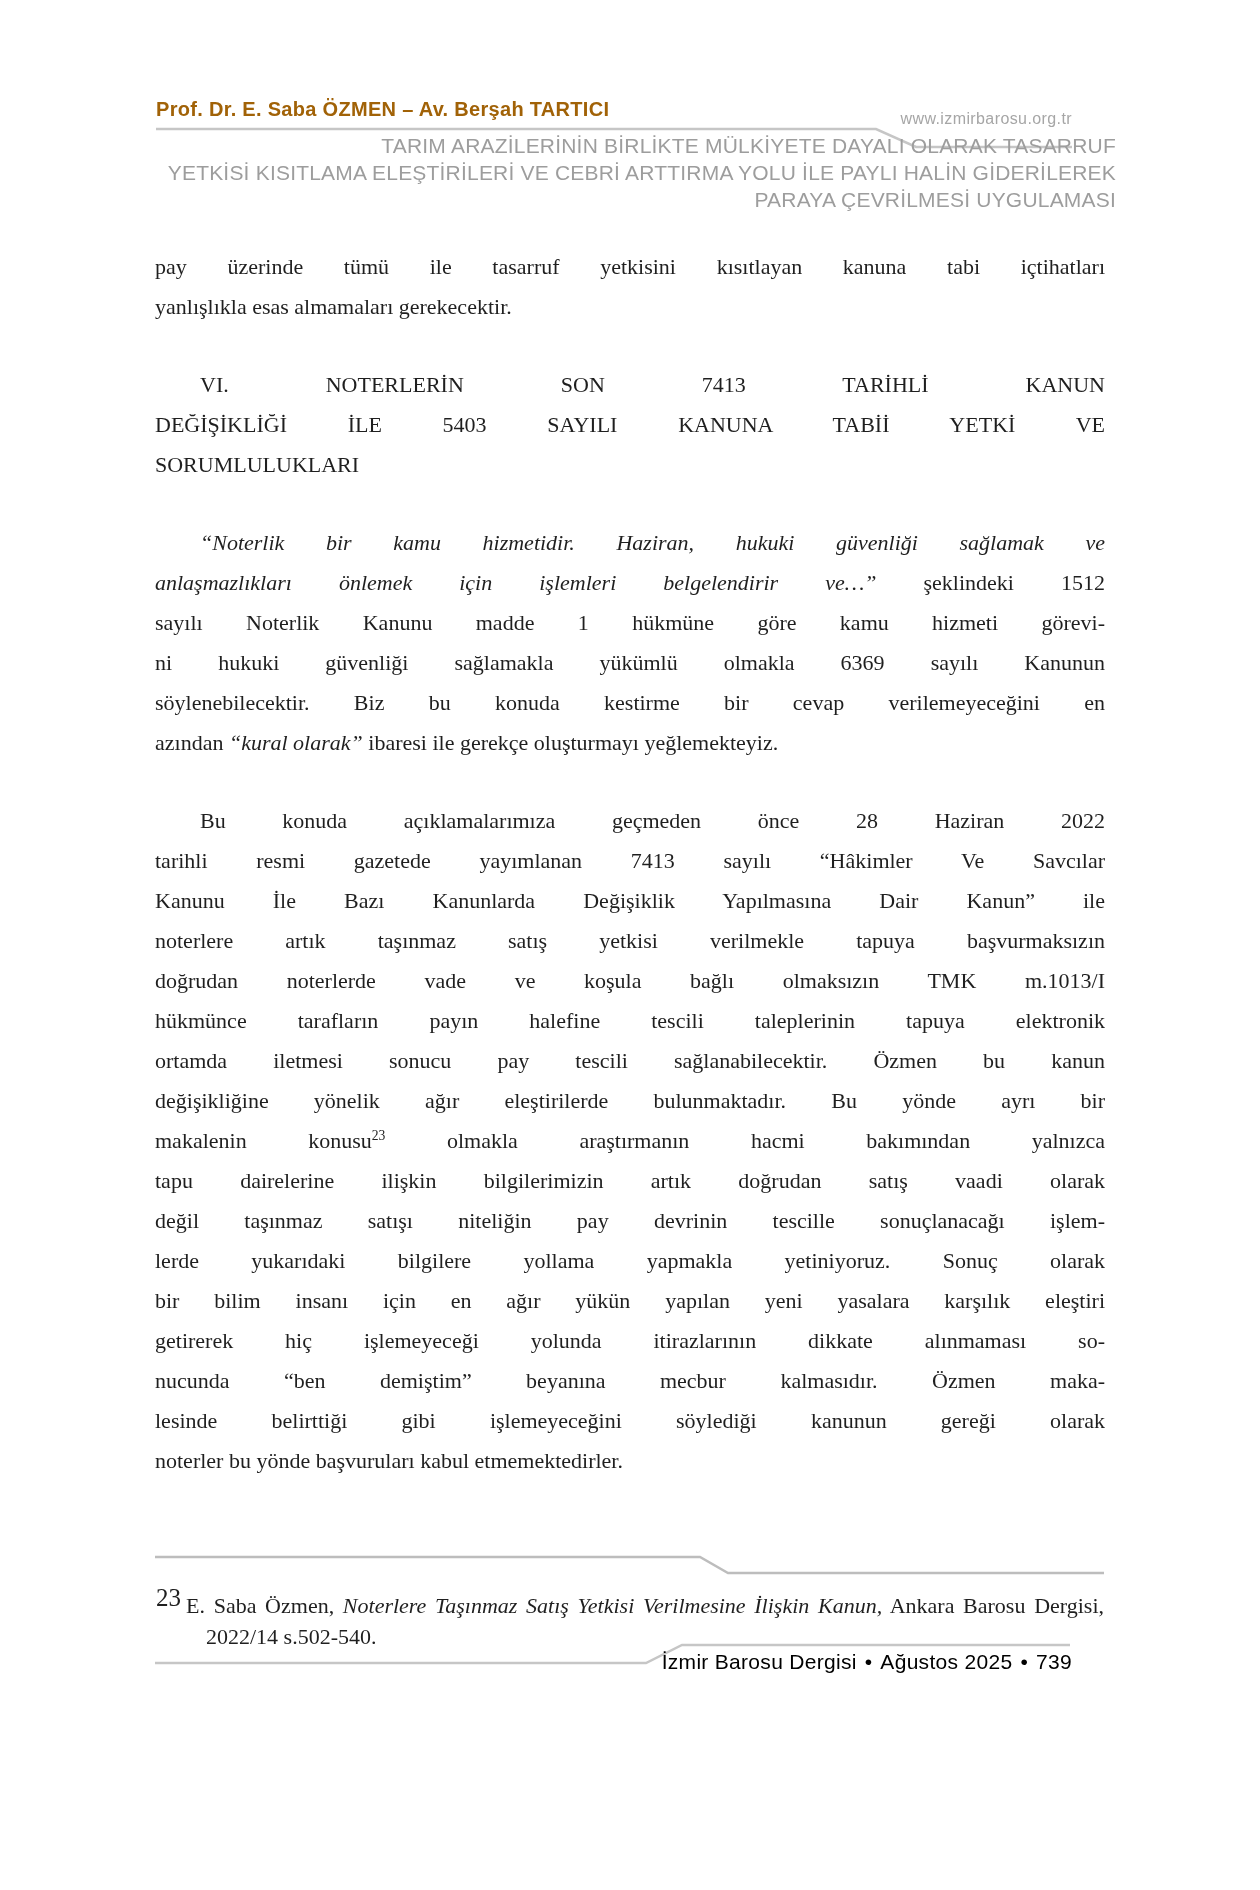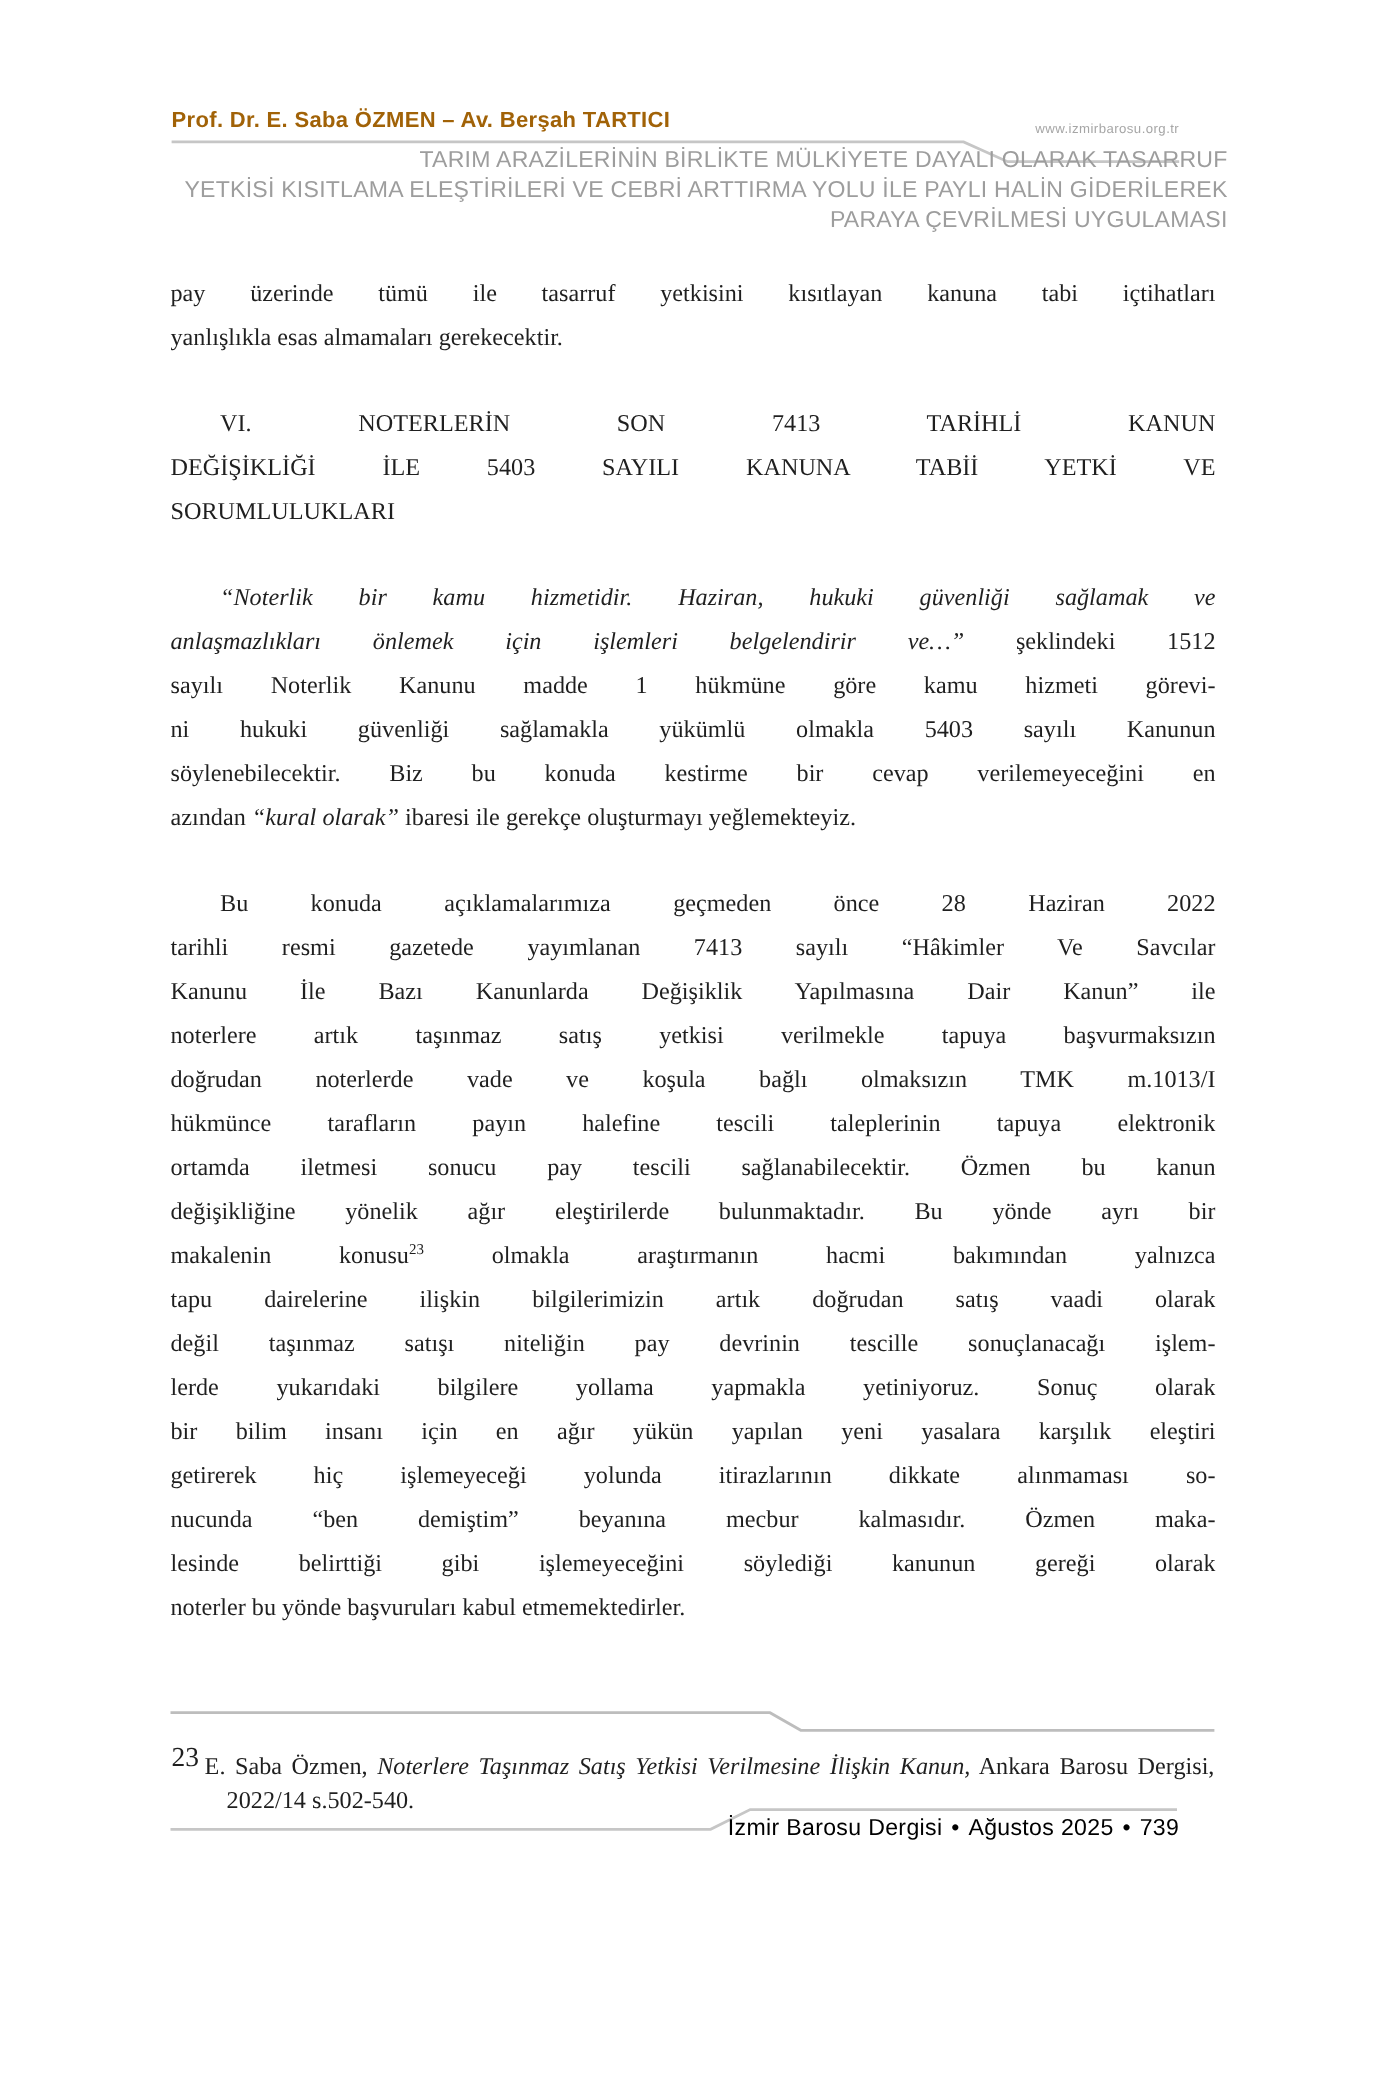--- a/index.html
+++ b/index.html
@@ -3,21 +3,21 @@
 <meta charset="utf-8">
 <style>
   html,body{margin:0;padding:0;}
   body{width:1260px;height:1890px;position:relative;background:#ffffff;overflow:hidden;
        font-family:"Liberation Serif","DejaVu Serif",serif;}
   .sans{font-family:"Liberation Sans","DejaVu Sans",sans-serif;}
 
   
   #author{position:absolute;left:156px;top:98px;font-size:20px;font-weight:bold;
           color:#a16207;letter-spacing:.3px;}
-  #website{position:absolute;right:188px;top:110px;font-size:12px;color:#a6a6a6;letter-spacing:.4px;}
+  #website{position:absolute;right:188px;top:110px;font-size:16px;color:#a6a6a6;letter-spacing:.4px;}
   #title{position:absolute;left:156px;top:132px;width:960px;font-size:21px;line-height:27px;
          color:#9d9d9d;letter-spacing:.2px;text-align:right;}
 
   
   #rules{position:absolute;left:0;top:0;pointer-events:none;}
 
   
   #body-text{position:absolute;left:155px;top:247px;width:950px;font-size:22px;
              line-height:40px;color:#1f1f1f;}
   .block{margin:0 0 38px 0;}
@@ -64,21 +64,21 @@
     </div>
     <div class="block heading">
       <div class="tline just ind"><span>VI. NOTERLERİN SON 7413 TARİHLİ KANUN</span></div>
       <div class="tline just"><span>DEĞİŞİKLİĞİ İLE 5403 SAYILI KANUNA TABİİ YETKİ VE</span></div>
       <div class="tline"><span>SORUMLULUKLARI</span></div>
     </div>
     <div class="block paragraph">
       <div class="tline just ind"><span class="it">“Noterlik bir kamu hizmetidir. Haziran, hukuki güvenliği sağlamak ve</span></div>
       <div class="tline just"><span class="it">anlaşmazlıkları önlemek için işlemleri belgelendirir ve…” </span><span>şeklindeki 1512</span></div>
       <div class="tline just"><span>sayılı Noterlik Kanunu madde 1 hükmüne göre kamu hizmeti görevi-</span></div>
-      <div class="tline just"><span>ni hukuki güvenliği sağlamakla yükümlü olmakla 5403 sayılı Kanunun</span></div>
+      <div class="tline just"><span>ni hukuki güvenliği sağlamakla yükümlü olmakla 6369 sayılı Kanunun</span></div>
       <div class="tline just"><span>söylenebilecektir. Biz bu konuda kestirme bir cevap verilemeyeceğini en</span></div>
       <div class="tline"><span>azından </span><span class="it">“kural olarak”</span><span> ibaresi ile gerekçe oluşturmayı yeğlemekteyiz.</span></div>
     </div>
     <div class="block paragraph">
       <div class="tline just ind"><span>Bu konuda açıklamalarımıza geçmeden önce 28 Haziran 2022</span></div>
       <div class="tline just"><span>tarihli resmi gazetede yayımlanan 7413 sayılı “Hâkimler Ve Savcılar</span></div>
       <div class="tline just"><span>Kanunu İle Bazı Kanunlarda Değişiklik Yapılmasına Dair Kanun” ile</span></div>
       <div class="tline just"><span>noterlere artık taşınmaz satış yetkisi verilmekle tapuya başvurmaksızın</span></div>
       <div class="tline just"><span>doğrudan noterlerde vade ve koşula bağlı olmaksızın TMK m.1013/I</span></div>
       <div class="tline just"><span>hükmünce tarafların payın halefine tescili taleplerinin tapuya elektronik</span></div>

